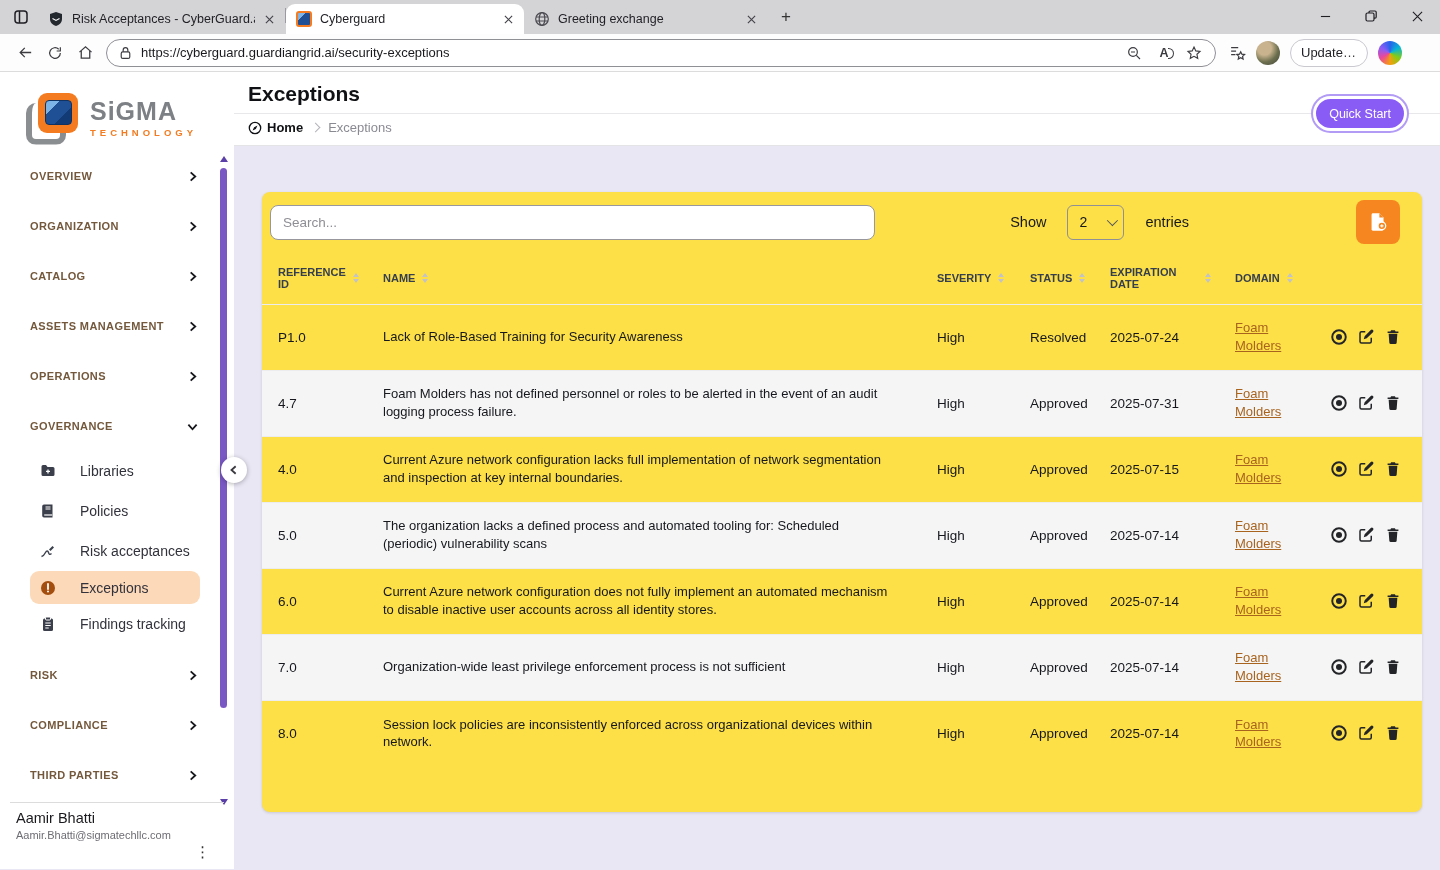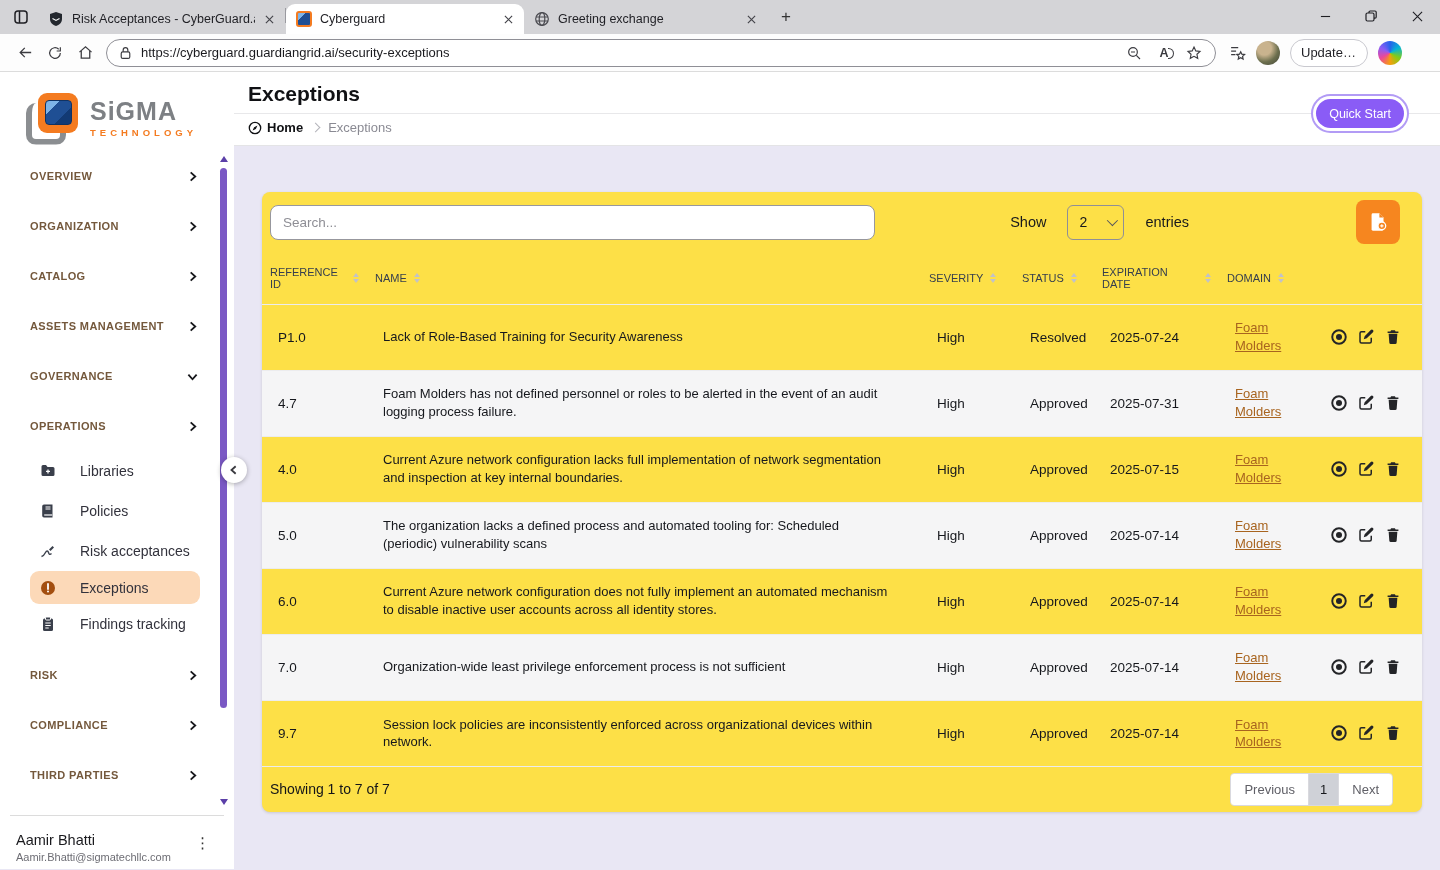--- a/index.html
+++ b/index.html
@@ -47,21 +47,21 @@
   .nav { padding-top: 0; }
   .nav-section { height: 50px; display: flex; align-items: center; justify-content: space-between; padding: 0 36px 0 30px; cursor: pointer; }
   .nav-section .sec-label { font-size: 11px; font-weight: 700; letter-spacing: .4px; color: #74583c; }
   .chev { width: 11px; height: 11px; }
   .submenu { margin: 0 0 6px 0; }
   .sub-item { height: 40px; display: flex; align-items: center; gap: 24px; padding: 0 20px 0 40px; font-size: 14px; color: #32323c; cursor: pointer; }
   .sub-item .sub-ico { width: 16px; height: 16px; flex: 0 0 16px; color: #3a3f4b; }
   .sub-item.active { background: #fcd9b8; border-radius: 9px; margin: 0 34px 0 30px; padding: 0 10px; height: 33px; }
   .sub-item.active .sub-ico { color: #a34e0f; }
 
-  .side-user { position: absolute; left: 10px; right: 10px; bottom: 6px; border-top: 1px solid #dcdcdc; padding: 16px 6px 0 6px; display: flex; align-items: flex-start; }
+  .side-user { position: absolute; left: 10px; right: 10px; bottom: 6px; border-top: 1px solid #dcdcdc; padding: 7px 6px 0 6px; display: flex; align-items: flex-start; flex-direction: column; }
   .side-user .u-name { font-size: 14.5px; color: #1a1a1e; font-weight: 400; }
   .side-user .u-email { font-size: 11px; color: #6d6d74; margin-top: 3px; }
   .side-user .kebab { margin-left: auto; font-size: 15px; color: #333; letter-spacing: 0; padding: 2px 8px; }
 
   .side-scrollbar { position: absolute; right: 6px; top: 84px; bottom: 64px; width: 8px; }
   .scroll-arrow { position: absolute; left: 0; width: 0; height: 0; border-left: 4px solid transparent; border-right: 4px solid transparent; }
   .scroll-arrow.up { top: 0; border-bottom: 6px solid #5b3fa8; }
   .scroll-arrow.down { bottom: 0; border-top: 6px solid #5b3fa8; }
   .scroll-thumb { position: absolute; top: 12px; left: 0; width: 7px; height: 540px; border-radius: 4px; background: #7a58c4; }
 
@@ -80,21 +80,21 @@
   .card { position: absolute; left: 28px; top: 108px; width: 1160px; height: 620px; background: #fde047; border-radius: 8px; box-shadow: 0 1px 3px rgba(0,0,0,.14); margin-top: 12px; }
   .card-top { display: flex; align-items: center; height: 60px; padding: 0 22px 0 8px; }
   .search-input { width: 605px; height: 35px; border: 1px solid #97979d; border-radius: 8px; padding: 0 12px; font-size: 13.5px; color: #222; font-family: "Liberation Sans", sans-serif; }
   .search-input::placeholder { color: #8e8e95; }
   .show-group { margin-left: auto; display: flex; align-items: center; gap: 21px; font-size: 14.5px; color: #17181c; }
   .page-size { width: 57px; height: 35px; border: 1px solid #8f8f96; border-radius: 6px; display: flex; align-items: center; padding: 0 8px 0 11px; font-size: 14px; color: #17181c; cursor: pointer; }
   .page-size .ps-chev { margin-left: auto; width: 8px; height: 8px; border-right: 1.7px solid #55555c; border-bottom: 1.7px solid #55555c; transform: rotate(45deg) translateY(-2px); }
   .export-btn { margin-left: 167px; width: 44px; height: 44px; border-radius: 8px; background: #f6861f; border: none; display: flex; align-items: center; justify-content: center; cursor: pointer; }
 
   table.grid { width: 100%; border-collapse: collapse; table-layout: fixed; }
-  .grid th { font-size: 11px; font-weight: 400; color: #353e4e; text-align: left; padding: 10px 8px 10px 8px; height: 52px; vertical-align: middle; cursor: pointer; }
+  .grid th { font-size: 11px; font-weight: 700; color: #353e4e; text-align: left; padding: 10px 8px 10px 16px; height: 52px; vertical-align: middle; cursor: pointer; }
   .grid th .th-inner { display: inline-flex; align-items: center; gap: 7px; }
   .sorter { display: inline-flex; flex-direction: column; gap: 2px; }
   .sorter i { width: 0; height: 0; border-left: 3.5px solid transparent; border-right: 3.5px solid transparent; display: block; }
   .sorter .s-up { border-bottom: 4px solid #c2c2c8; }
   .sorter .s-dn { border-top: 4px solid #c2c2c8; }
   .grid td { font-size: 13.5px; color: #16181d; padding: 10px 8px 10px 16px; height: 66px; vertical-align: middle; border-top: 1px solid #ececee; }
   .grid tr.zebra td { background: #f5f5f6; }
   .grid td.name-cell { font-size: 13px; line-height: 1.35; padding-right: 26px; }
   .grid td .domain-link { color: #a8641f; text-decoration: underline; font-size: 13px; line-height: 1.35; cursor: pointer; }
   .row-actions { display: flex; align-items: center; gap: 9px; }
@@ -267,28 +267,28 @@
             <path d="M4 1.5L9 6l-5 4.5"></path>
           </svg>
       </div>
       <div class="nav-section">
         <span class="sec-label">ASSETS MANAGEMENT</span>
         <svg class="chev" viewBox="0 0 12 12" fill="none" stroke="#17181c" stroke-width="2">
             <path d="M4 1.5L9 6l-5 4.5"></path>
           </svg>
       </div>
       <div class="nav-section">
+        <span class="sec-label">OPERATIONS</span>
+        <svg class="chev" viewBox="0 0 12 12" fill="none" stroke="#17181c" stroke-width="2">
+            <path d="M4 1.5L9 6l-5 4.5"></path>
+          </svg>
+      </div>
+      <div class="nav-section">
         <span class="sec-label">GOVERNANCE</span>
         <svg class="chev" viewBox="0 0 12 12" fill="none" stroke="#17181c" stroke-width="2" style="transform:rotate(90deg);">
-            <path d="M4 1.5L9 6l-5 4.5"></path>
-          </svg>
-      </div>
-      <div class="nav-section">
-        <span class="sec-label">OPERATIONS</span>
-        <svg class="chev" viewBox="0 0 12 12" fill="none" stroke="#17181c" stroke-width="2">
             <path d="M4 1.5L9 6l-5 4.5"></path>
           </svg>
       </div>
 
       <div class="submenu">
         <div class="sub-item">
           <svg class="sub-ico" viewBox="0 0 16 16" fill="currentColor">
               <path d="M1.5 3.5A1.5 1.5 0 0 1 3 2h3l1.5 2H13a1.5 1.5 0 0 1 1.5 1.5v6A1.5 1.5 0 0 1 13 13H3a1.5 1.5 0 0 1-1.5-1.5v-8z"></path>
               <path d="M8 6.4v4M6 8.4h4" stroke="#fff" stroke-width="1.3"></path>
             </svg>
@@ -597,21 +597,21 @@
                     <path d="M11 5H6a2 2 0 0 0-2 2v11a2 2 0 0 0 2 2h11a2 2 0 0 0 2-2v-5"></path>
                     <path d="M18.4 2.6a2 2 0 0 1 2.9 2.9L13 13.8 9 15l1.2-4L18.4 2.6z" fill="currentColor" stroke="none"></path>
                   </svg>
               <svg class="act" viewBox="0 0 24 24" fill="currentColor">
                     <path d="M6.2 7.5h11.6l-.9 12a2 2 0 0 1-2 1.9H9.1a2 2 0 0 1-2-1.9l-.9-12zM9.5 3h5l1 1.7h3.7v2H4.8v-2h3.7l1-1.7z"></path>
                   </svg>
             </span>
               </td>
           </tr>
           <tr>
-            <td>9.7</td>
+            <td>8.0</td>
             <td class="name-cell">Session lock policies are inconsistently enforced across organizational devices within network.</td>
             <td>High</td>
             <td>Approved</td>
             <td>2025-07-14</td>
             <td><a class="domain-link">Foam Molders</a></td>
             <td>
                 <span class="row-actions">
               <svg class="act" viewBox="0 0 24 24">
                     <circle cx="12" cy="12" r="9" fill="none" stroke="currentColor" stroke-width="2.6"></circle>
                     <circle cx="12" cy="12" r="4" fill="currentColor"></circle>
@@ -622,23 +622,15 @@
                   </svg>
               <svg class="act" viewBox="0 0 24 24" fill="currentColor">
                     <path d="M6.2 7.5h11.6l-.9 12a2 2 0 0 1-2 1.9H9.1a2 2 0 0 1-2-1.9l-.9-12zM9.5 3h5l1 1.7h3.7v2H4.8v-2h3.7l1-1.7z"></path>
                   </svg>
             </span>
               </td>
           </tr>
         </tbody>
       </table>
 
-      <div class="card-footer">
-        <span class="summary">Showing 1 to 7 of 7</span>
-        <span class="pager">
-          <span class="pg">Previous</span>
-          <span class="pg current">1</span>
-          <span class="pg">Next</span>
-        </span>
-      </div>
     </div>
   </div>
 </div>
 
 </body></html>

